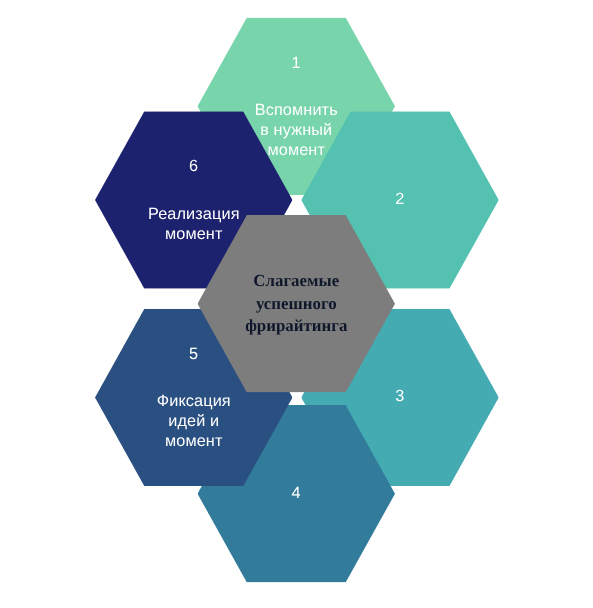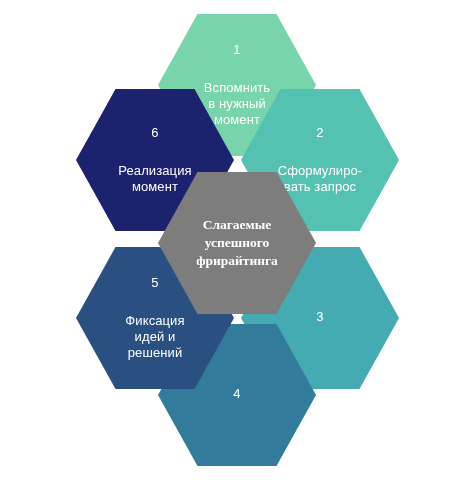--- a/index.html
+++ b/index.html
@@ -60,21 +60,21 @@
     align-items: center;
     justify-content: center;
     box-sizing: border-box;
     padding: 0 16px;
     text-align: center;
   }
   .hex-center .center-label {
     font-family: "Liberation Serif", "DejaVu Serif", serif;
     font-size: 13.5px;
     font-weight: bold;
-    color: #ffffff;
+    color: #0f172a;
     line-height: 1.35;
     white-space: pre-line;
   }
   
   .pos-c  { left: 158px; top: 172px; }
   .pos-1  { left: 158px; top:  14px; }
   .pos-2  { left: 241px; top:  89px; }
   .pos-3  { left: 241px; top: 247px; }
   .pos-4  { left: 158px; top: 324px; }
   .pos-5  { left:  76px; top: 247px; }
@@ -87,37 +87,35 @@
 
   <div class="hex pos-1" style="background-color: rgb(120, 212, 170); color: rgb(255, 255, 255);">
     <div class="num">1</div>
     <div class="label">Вспомнить
 в нужный
 момент</div>
   </div>
 
   <div class="hex pos-2" style="background-color: rgb(84, 193, 177); color: rgb(255, 255, 255);">
     <div class="num">2</div>
-    <div class="label">Сформулиро-
-вать запрос</div>
   </div>
 
   <div class="hex pos-3" style="background-color: rgb(68, 171, 179); color: rgb(255, 255, 255);">
     <div class="num">3</div>
   </div>
 
   <div class="hex pos-4" style="background-color: rgb(50, 123, 155); color: rgb(255, 255, 255);">
     <div class="num">4</div>
   </div>
 
   <div class="hex pos-5" style="background-color: rgb(42, 80, 129); color: rgb(255, 255, 255);">
     <div class="num">5</div>
     <div class="label">Фиксация
 идей и
-решений</div>
+момент</div>
   </div>
 
   <div class="hex pos-6" style="background-color: rgb(29, 34, 110); color: rgb(255, 255, 255);">
     <div class="num">6</div>
     <div class="label">Реализация
 момент</div>
   </div>
 
   <div class="hex-center pos-c" style="background-color: rgb(125, 125, 125); color: rgb(255, 255, 255);">
     <div class="center-label">Слагаемые

